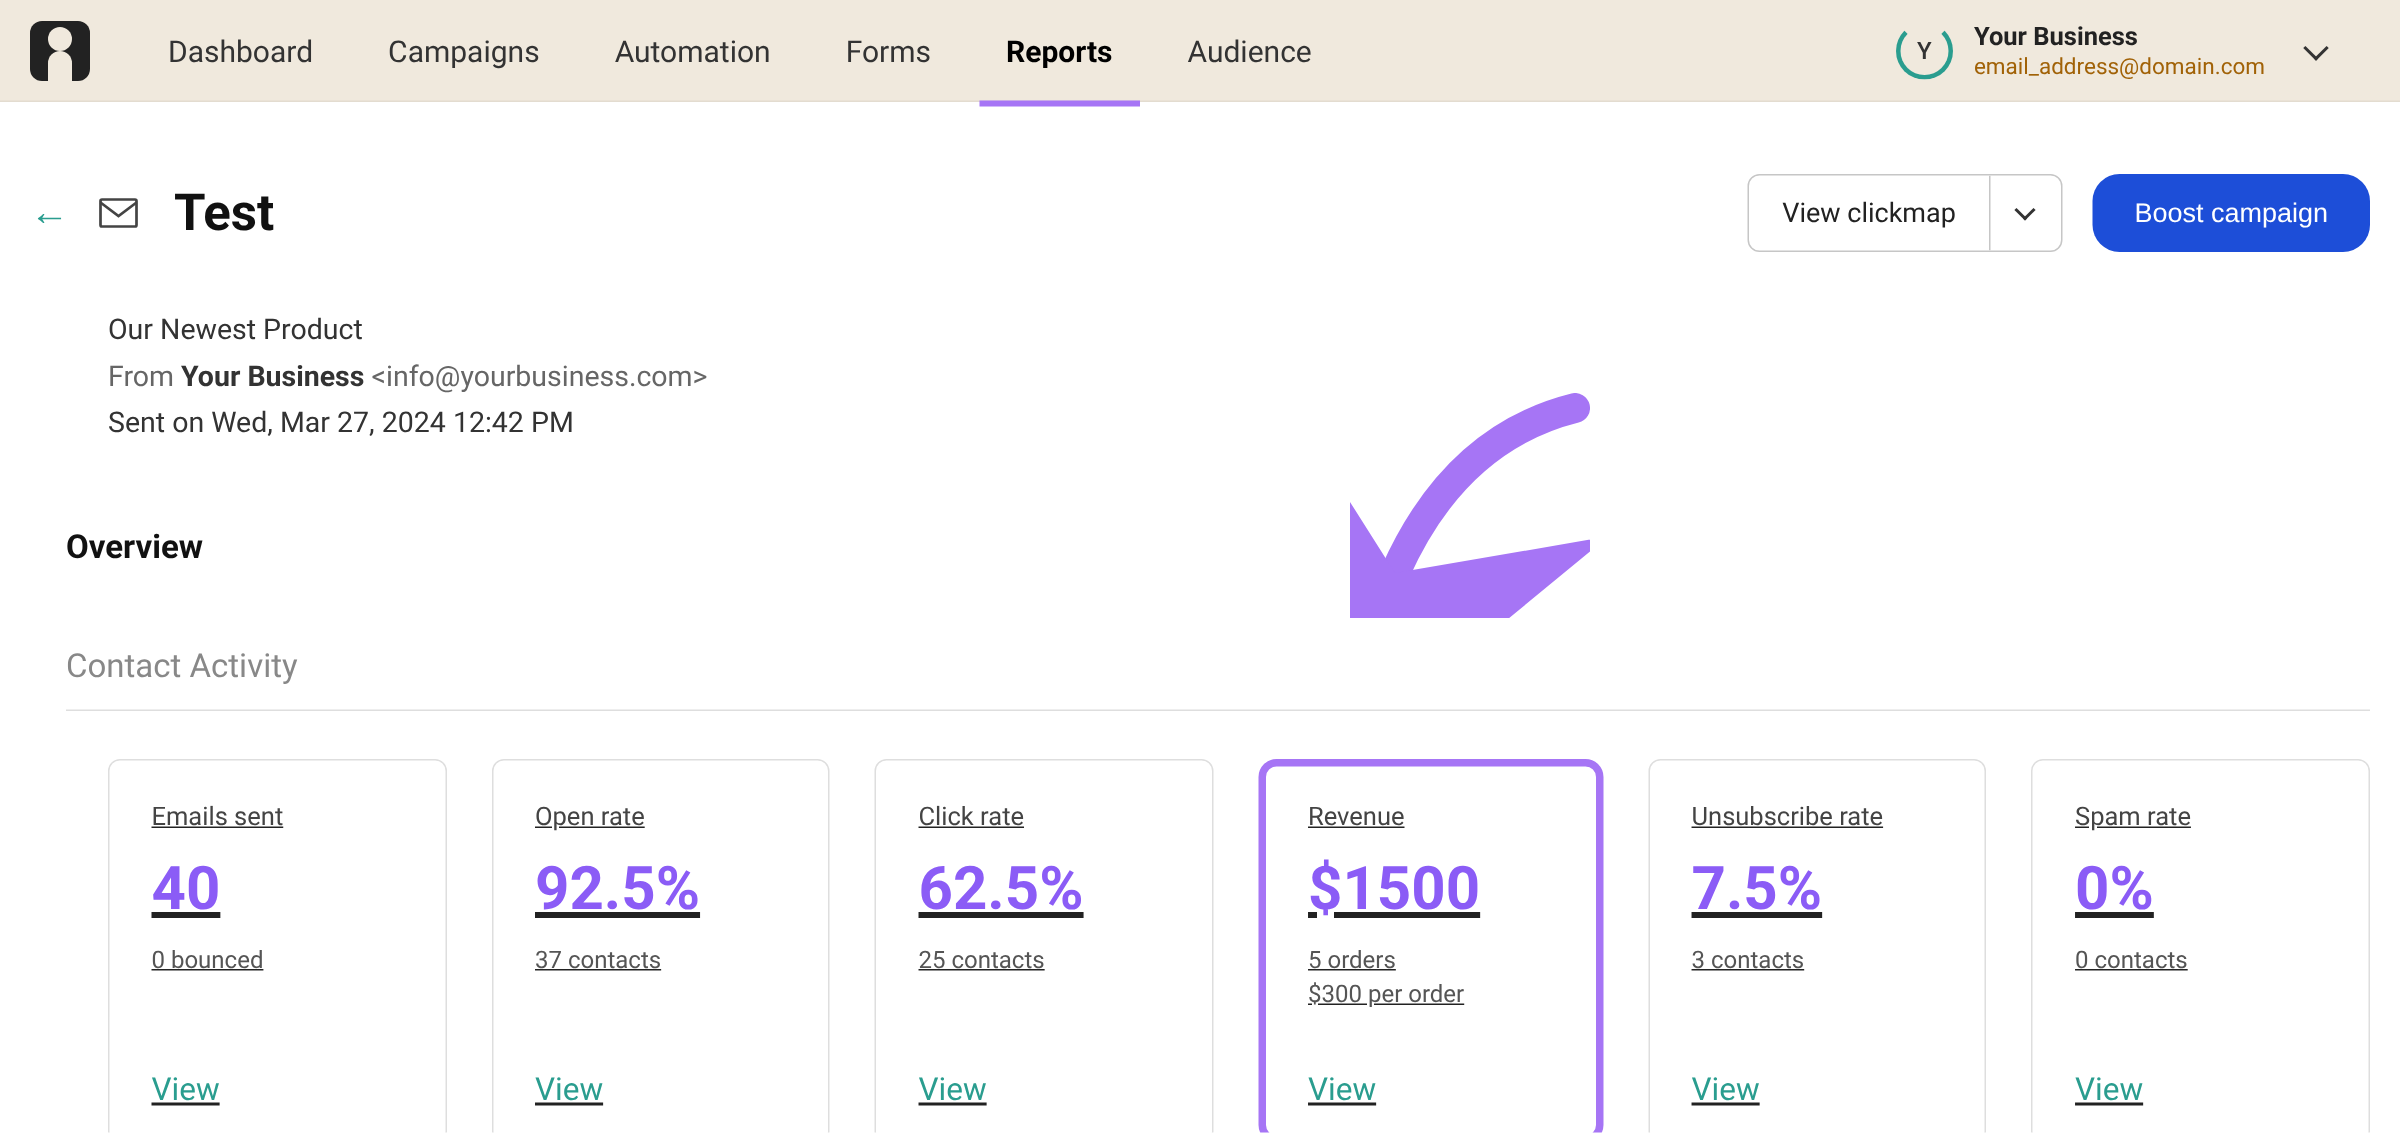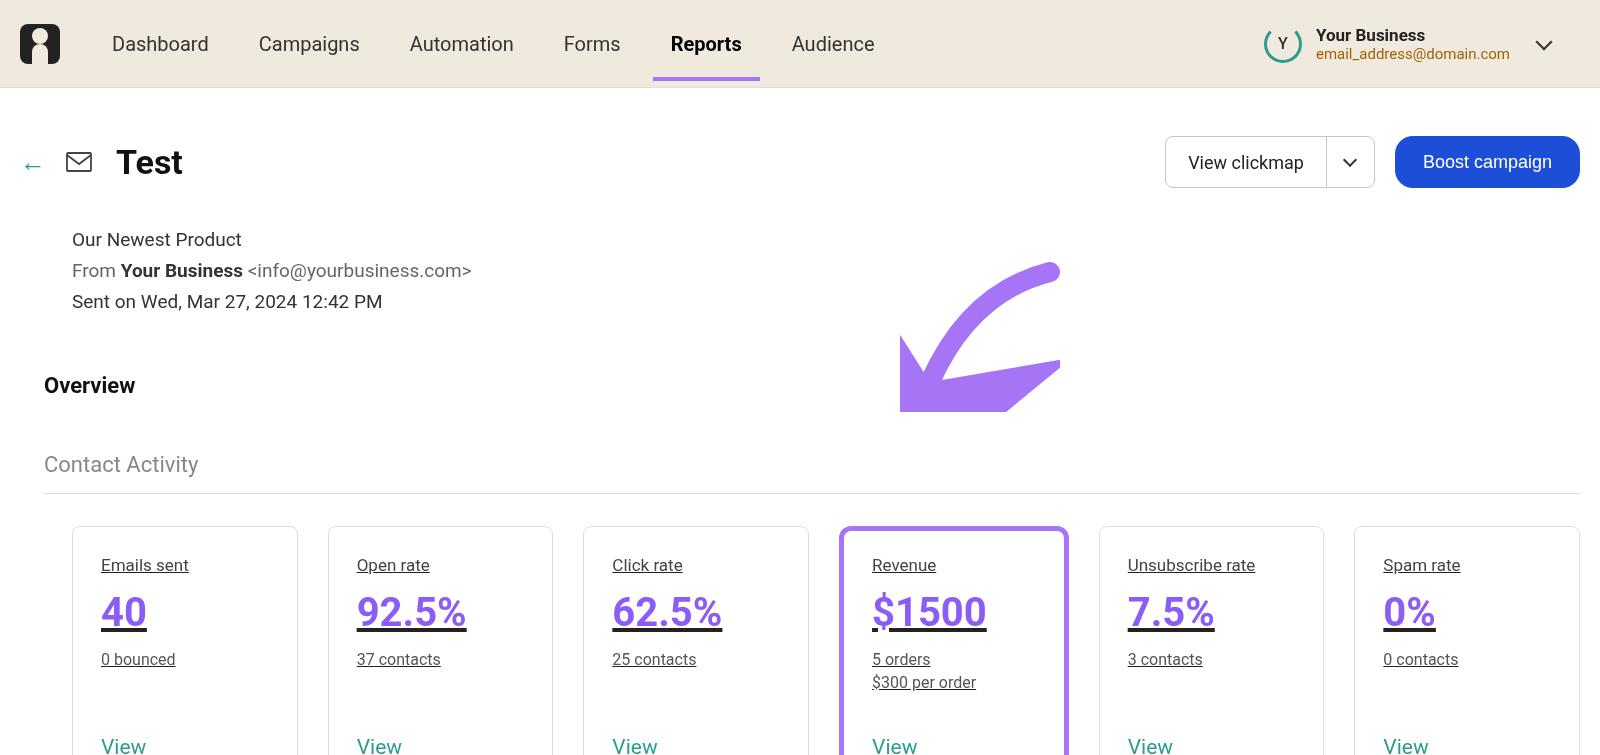--- a/index.html
+++ b/index.html
@@ -2,21 +2,21 @@
 <html><head>
 <meta charset="utf-8">
 <style>
   * { box-sizing: border-box; margin: 0; padding: 0; }
   html, body { width: 1600px; height: 755px; font-family: -apple-system, BlinkMacSystemFont, "Segoe UI", Roboto, Helvetica, Arial, sans-serif; background: #fff; color: #222; }
   
   
   .topbar {
     display: flex;
     align-items: center;
-    height: 88px;
+    height: 68px;
     background: #f0e9dd;
     padding: 0 20px;
     border-bottom: 1px solid #e3dcd0;
   }
   .logo {
     width: 40px; height: 40px;
     background: #222;
     border-radius: 8px;
     position: relative;
     margin-right: 48px;

